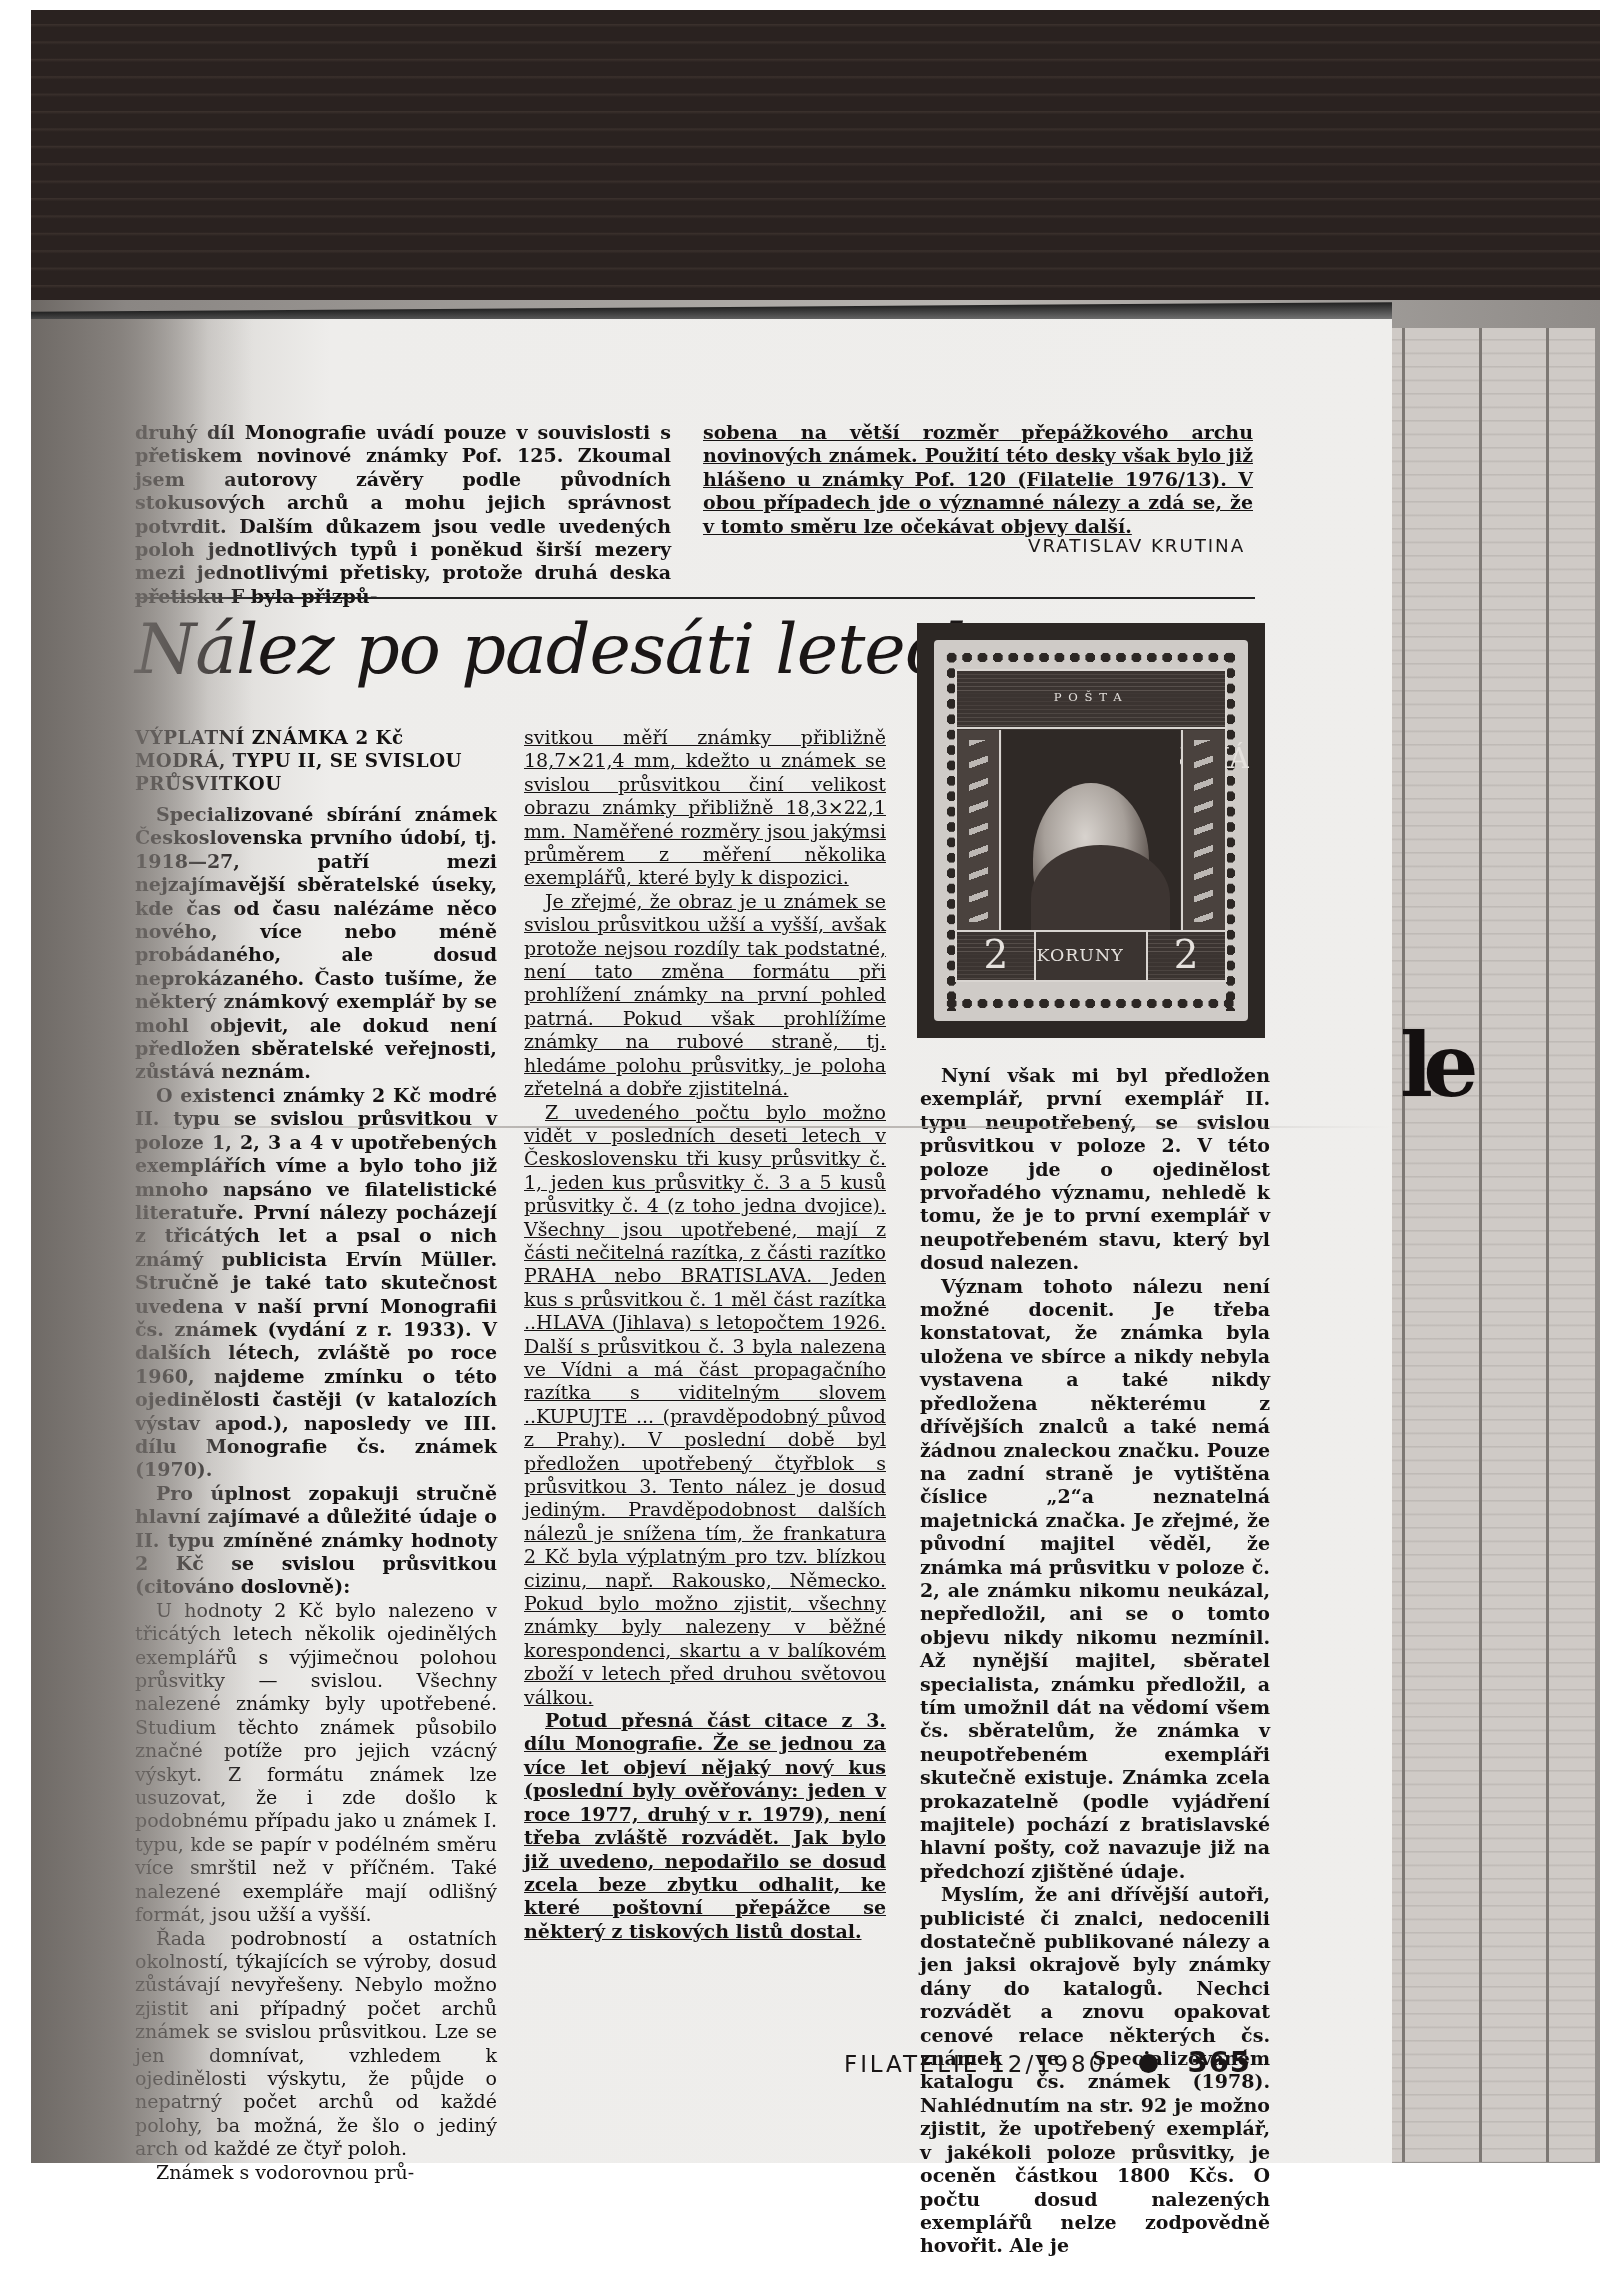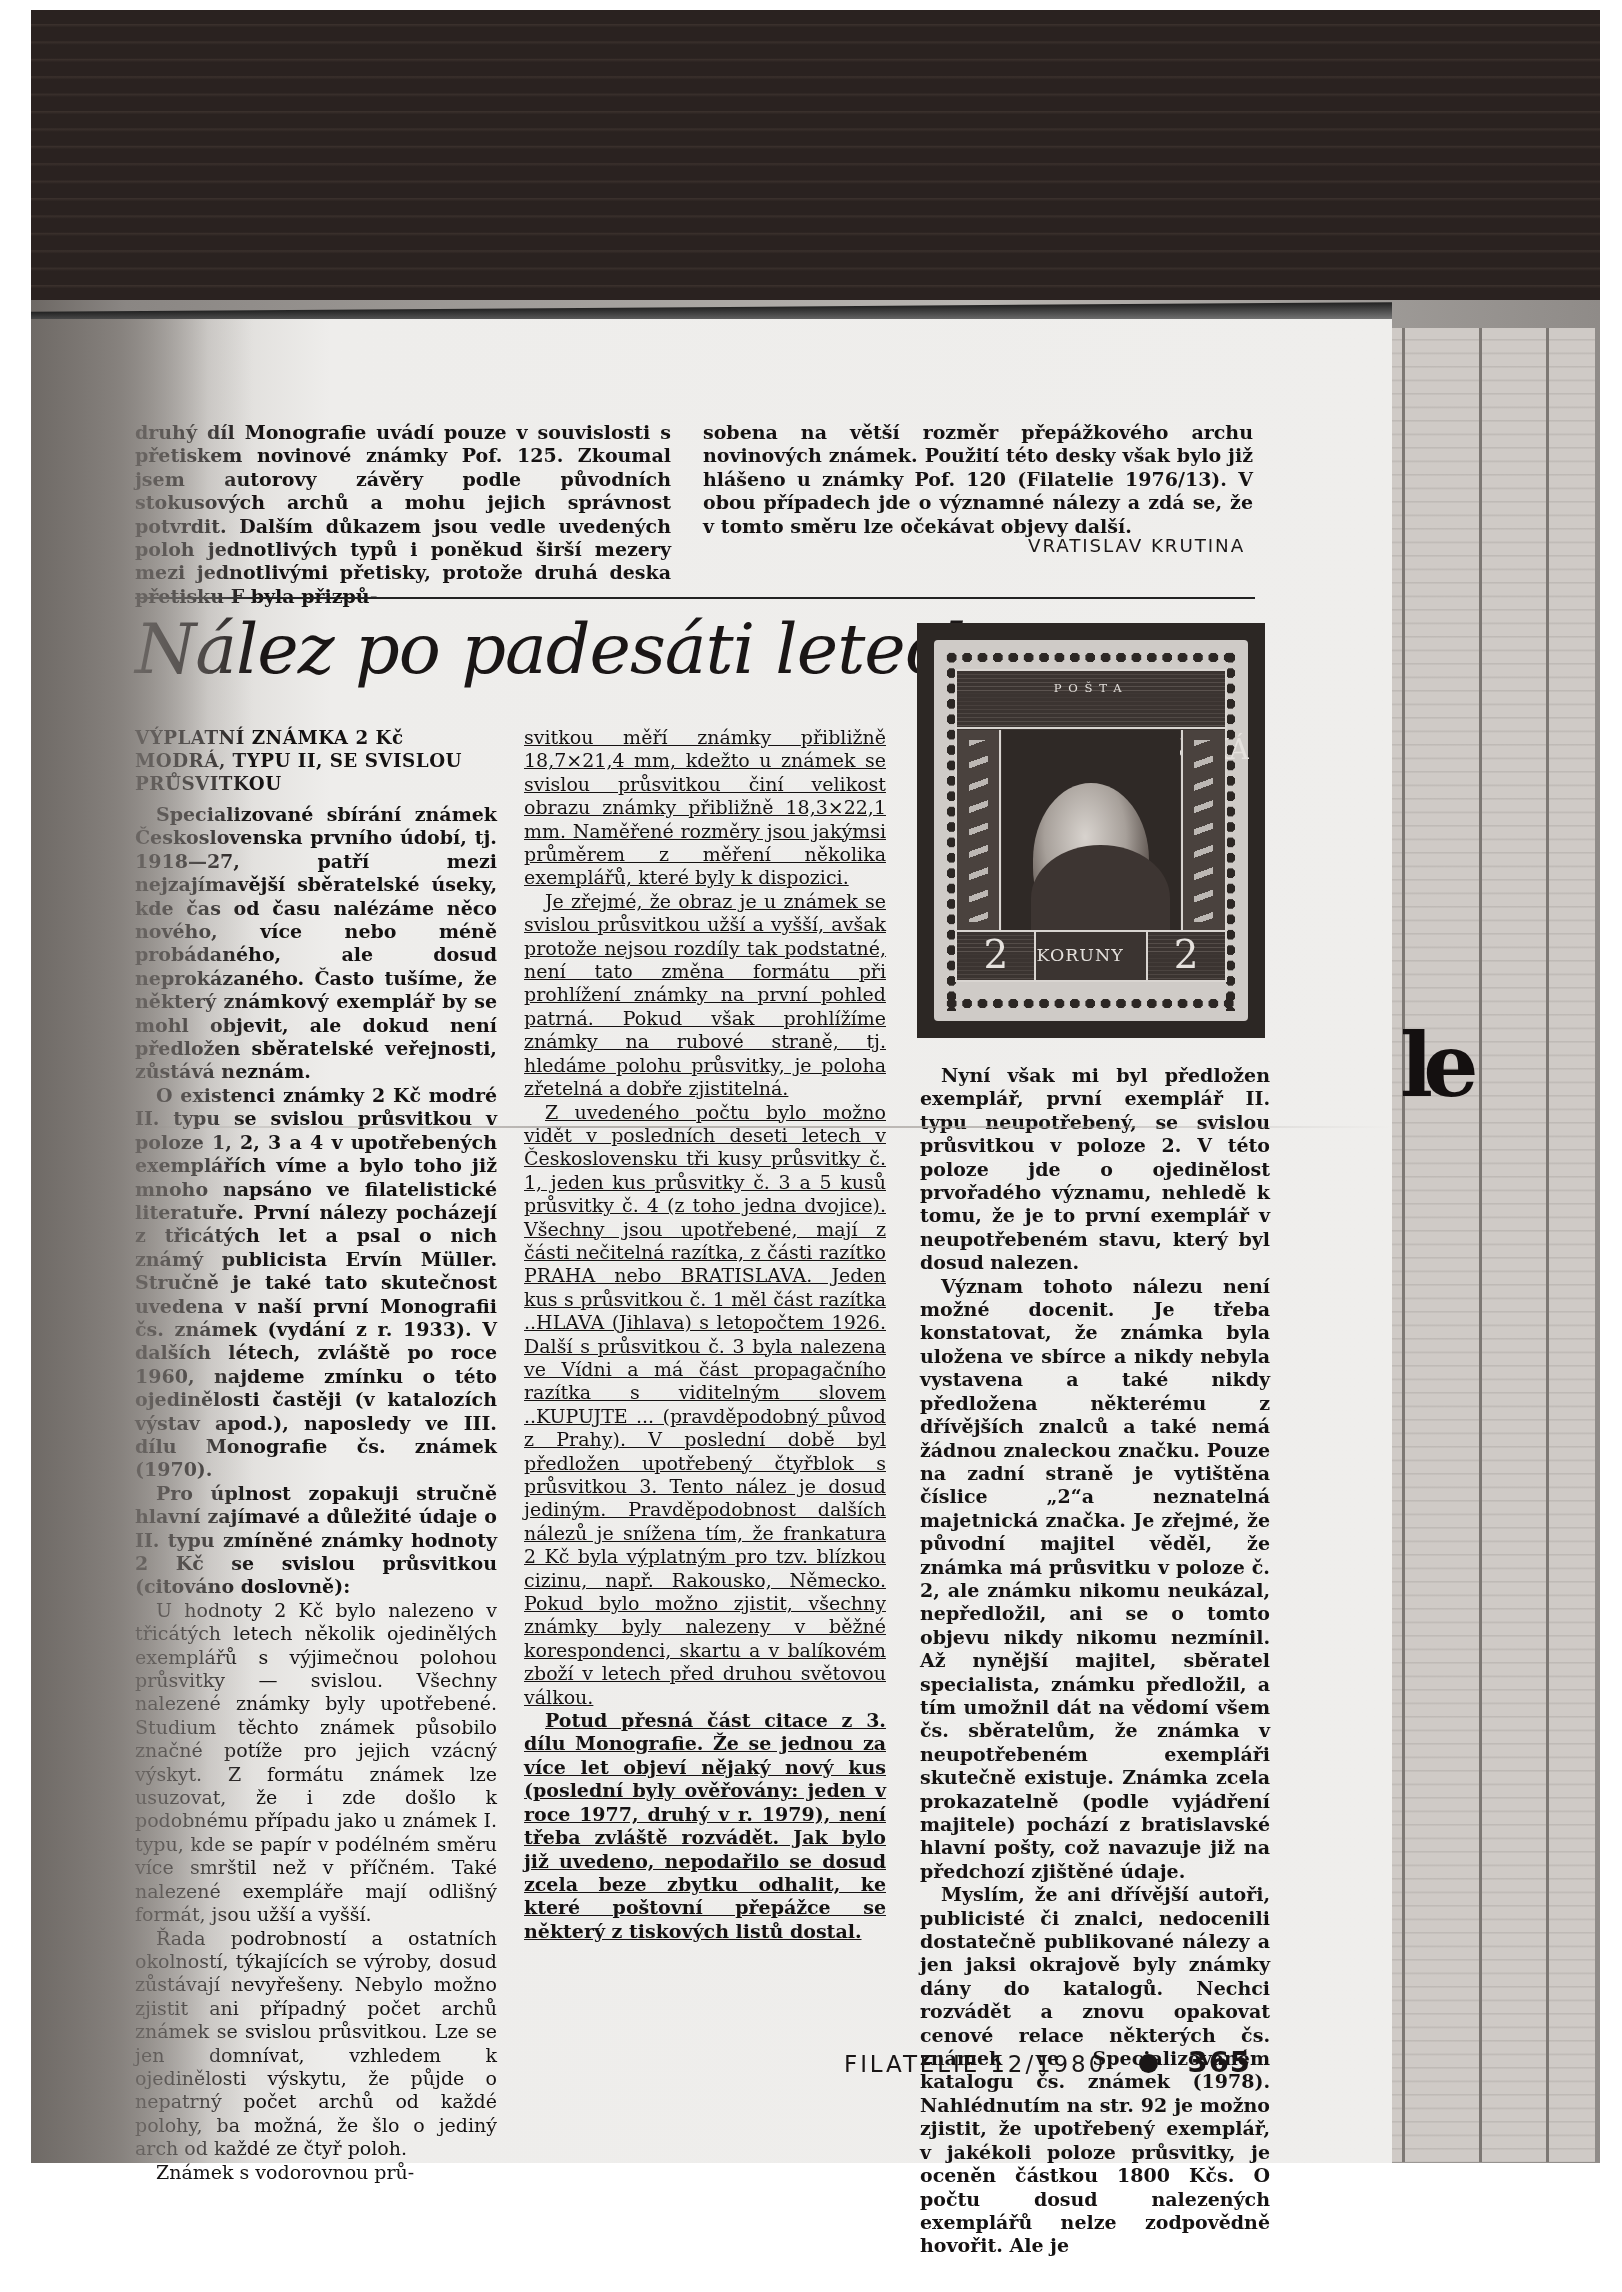--- a/index.html
+++ b/index.html
@@ -16,21 +16,21 @@
   .txt p.noi{text-indent:0;}
   .light{font-weight:normal;}
   .rule{position:absolute;left:135px;top:597px;width:1120px;height:1.9px;background:#222;}
   .title{position:absolute;left:135px;top:608px;font-family:"DejaVu Serif",serif;font-style:italic;font-size:70px;letter-spacing:-1px;color:#1a1616;white-space:nowrap;}
   .subhead{position:absolute;left:135px;top:726px;width:348px;font:bold 18.3px "DejaVu Serif",serif;line-height:23px;color:#151212;letter-spacing:0.5px;}
   .author{position:absolute;left:1028px;top:535px;font:18.3px "DejaVu Sans",sans-serif;letter-spacing:1.9px;color:#1c1818;}
   .stamp{position:absolute;left:917px;top:623px;width:348px;height:415px;background:#2c2724;}
   .stamp-inner{position:absolute;left:17.4px;top:17.4px;right:17.4px;bottom:17.4px;background:#cfcbc7;border-radius:3.9px;}
   .stamp-frame{position:absolute;left:21px;top:29px;right:21px;bottom:39px;background:#3b3431;border:2.9px solid #d9d5d1;}
   .stamp-top{position:absolute;left:0;right:0;top:0;height:56px;background:repeating-linear-gradient(180deg,#3b3431 0,#3b3431 2.9px,#5b534f 3.9px);border-bottom:2.9px solid #d9d5d1;text-align:center;color:#e5e1dd;}
-  .stamp-top .s1{display:block;font:11.6px "DejaVu Serif",serif;letter-spacing:6.8px;padding-top:10px;}
+  .stamp-top .s1{display:block;font:11.6px "DejaVu Serif",serif;letter-spacing:6.8px;padding-top:19px;}
   .stamp-top .s2{display:block;font:27px "DejaVu Serif",serif;letter-spacing:1px;line-height:29px;margin-top:40px;}
   .stamp-side{position:absolute;top:59px;bottom:48px;width:42px;background:#4a423e;}
   .stamp-side.l{left:0;border-right:2.9px solid #d9d5d1;}
   .stamp-side.r{right:0;border-left:2.9px solid #d9d5d1;}
   .stamp-side::before{content:"";position:absolute;left:11.6px;right:11.6px;top:9.7px;bottom:9.7px;background:repeating-linear-gradient(160deg,#d9d5d1 0,#d9d5d1 5.8px,transparent 5.8px,transparent 21px);opacity:.8;}
   .stamp-portrait{position:absolute;left:45px;right:45px;top:59px;bottom:48px;background:#2f2926;overflow:hidden;}
   .head{position:absolute;left:50%;top:53px;width:116px;height:154px;margin-left:-58px;border-radius:50% 50% 45% 45%;background:radial-gradient(ellipse at 45% 35%,#d8d3ce 0%,#a7a09a 45%,#5c534e 75%,#2f2926 100%);}
   .beard{position:absolute;left:50%;top:169px;width:77px;height:58px;margin-left:-39px;border-radius:40% 40% 50% 50%;background:radial-gradient(ellipse,#d4cfca 0%,#8a837e 70%,transparent 100%);}
   .shoulders{position:absolute;left:29px;right:9.7px;bottom:-19.3px;height:106px;border-radius:50% 50% 0 0;background:#3d3532;}
   .stamp-bottom{position:absolute;left:0;right:0;bottom:0;height:48px;display:flex;border-top:2.9px solid #d9d5d1;}
@@ -56,21 +56,21 @@
   <div class="stripe" style="left:116px"></div>
   <div class="stripe" style="left:183px"></div>
 </div>
 <div class="blob">le</div>
 <div class="page-shadow-top"></div>
 <div class="page"></div>
 
 <div class="txt" style="left:135px;top:421px;width:536px;">
   <p class="noi">druhý díl Monografie uvádí pouze v souvislosti s přetiskem novinové známky Pof. 125. Zkoumal jsem autorovy závěry podle původních stokusových archů a mohu jejich správnost potvrdit. Dalším důkazem jsou vedle uvedených poloh jednotlivých typů i poněkud širší mezery mezi jednotlivými přetisky, protože druhá deska přetisku F byla přizpů-</p>
 </div>
-<div class="txt" style="left:703px;top:421px;width:550px;">
+<div class="txt" style="left:703px;top:421px;width:550px;text-decoration:underline;">
   <p class="noi">sobena na větší rozměr přepážkového archu novinových známek. Použití této desky však bylo již hlášeno u známky Pof. 120 (Filatelie 1976/13). V obou případech jde o významné nálezy a zdá se, že v tomto směru lze očekávat objevy další.</p>
 </div>
 <div class="author">VRATISLAV KRUTINA</div>
 
 <div class="rule"></div>
 
 <div class="title">Nález po padesáti letech</div>
 <div class="subhead">VÝPLATNÍ ZNÁMKA 2 Kč MODRÁ, TYPU II, SE SVISLOU PRŮSVITKOU</div>
 
 <div class="txt" style="left:135px;top:803px;width:362px;">

